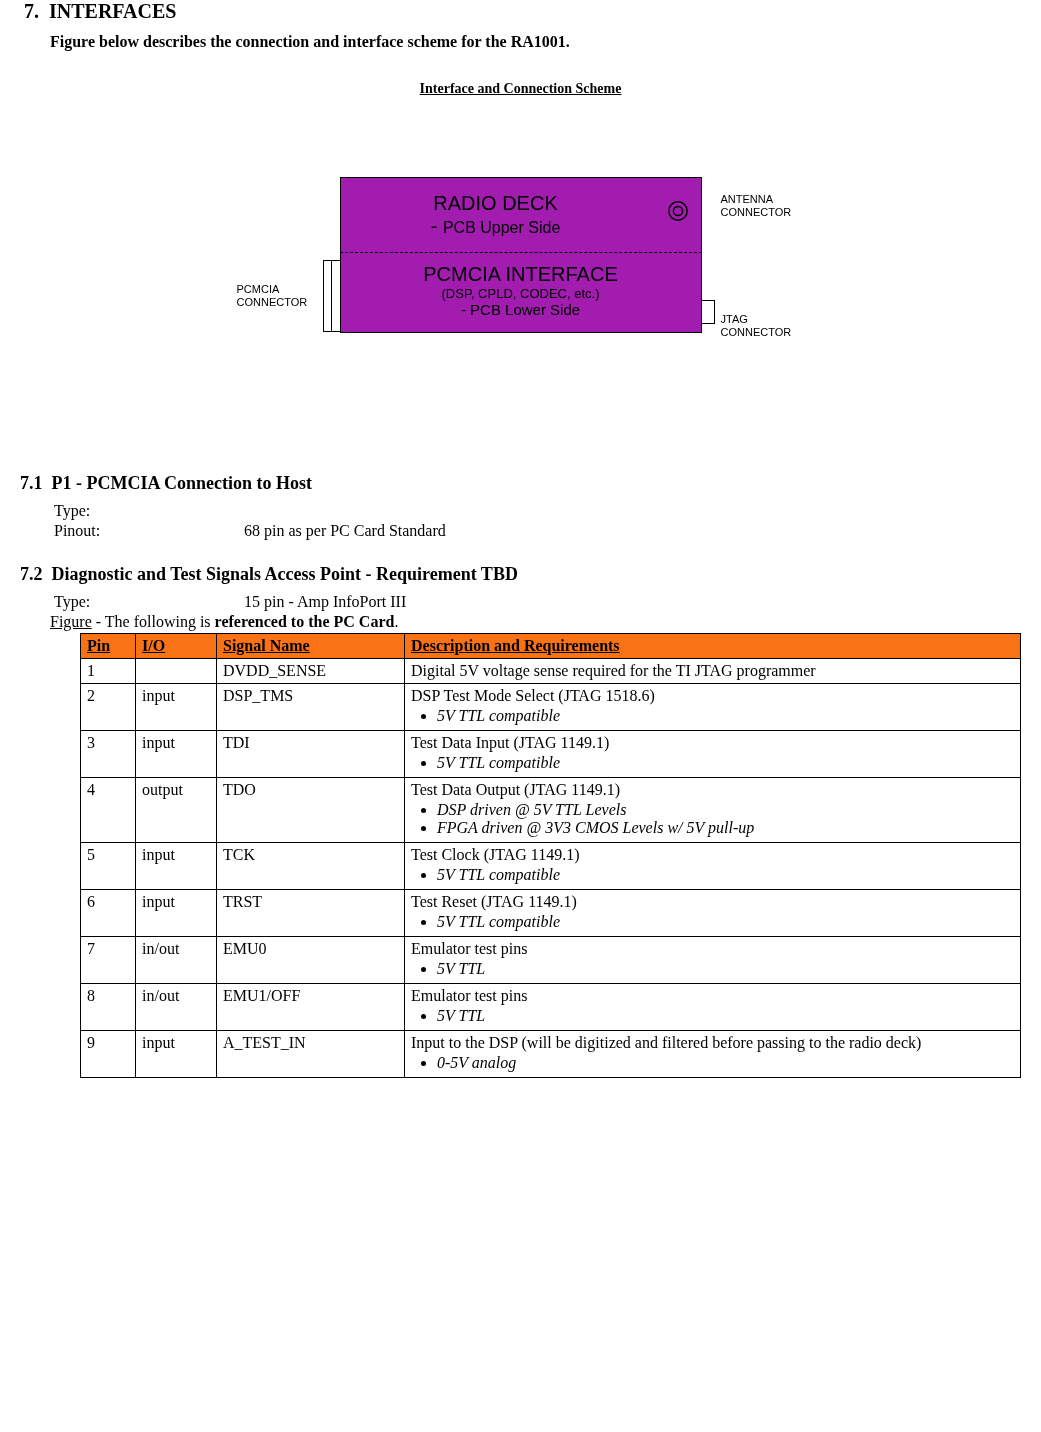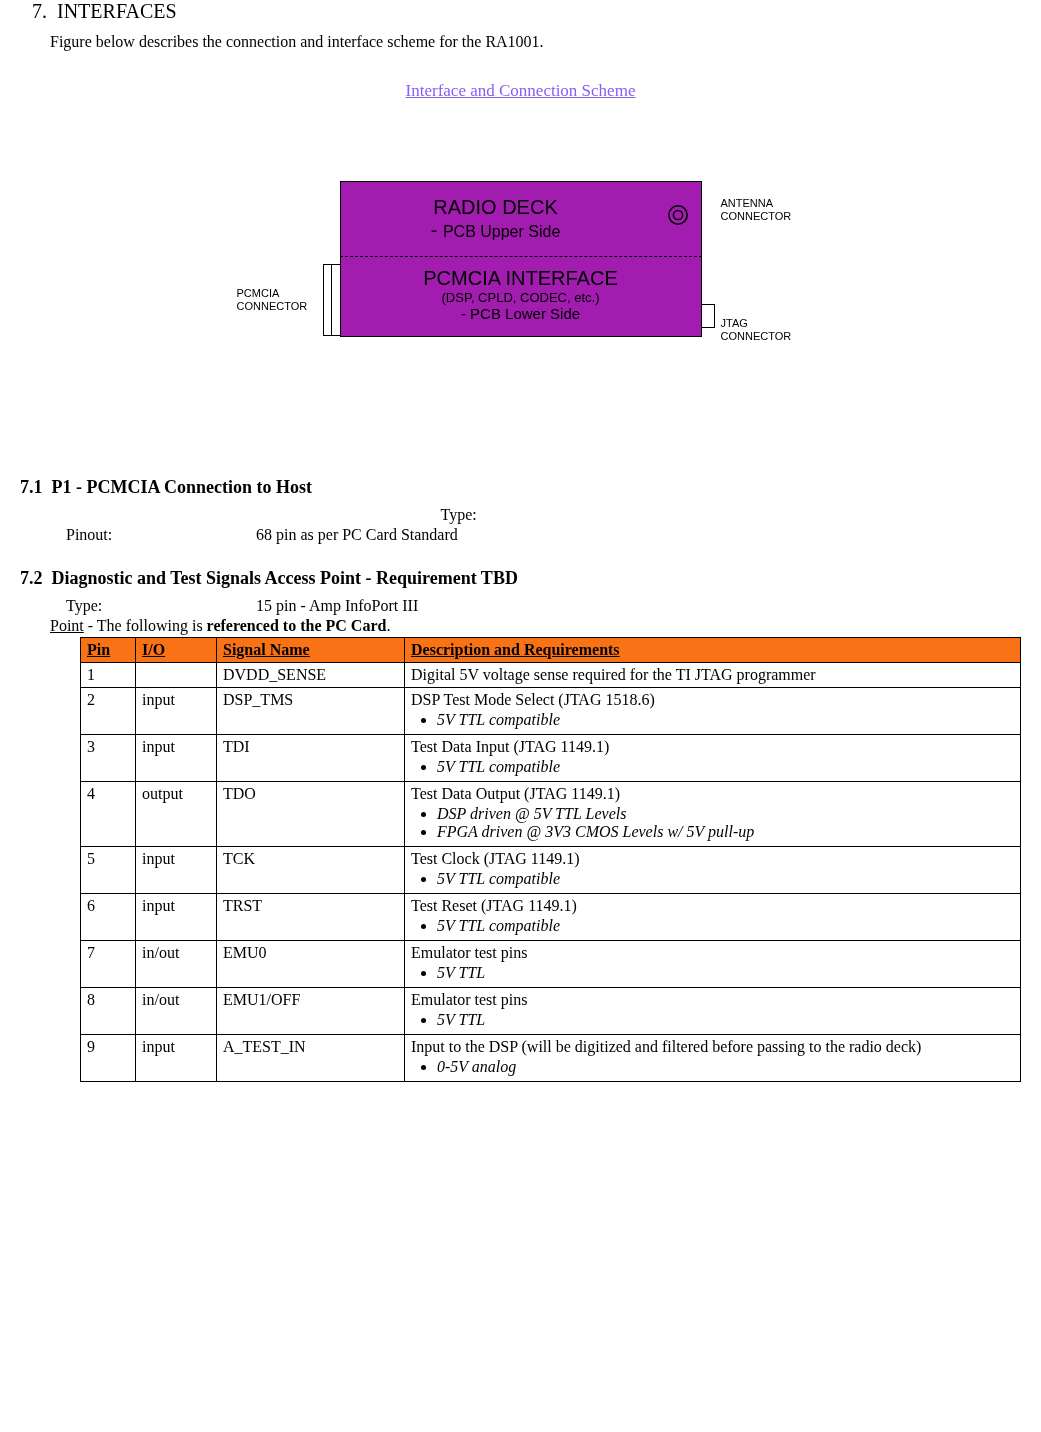--- a/index.html
+++ b/index.html
@@ -6,32 +6,33 @@
       font-family: "Times New Roman", Times, serif;
       font-size: 16px;
       color: #000;
       background: #fff;
       margin: 0;
       padding: 0 20px 40px 20px;
       width: 1001px;
     }
     .h1 {
       font-size: 20px;
-      font-weight: normal;
-      margin: 0 0 10px 12px;
+      font-weight: bold;
+      margin: 0 0 10px 4px;
     }
     .intro {
       margin: 0 0 30px 30px;
+      font-weight: bold;
     }
     .scheme-title {
       text-align: center;
-      font-weight: normal;
-      color: #8b5cf6;
+      font-weight: bold;
+      color: #000000;
       text-decoration: underline;
-      font-size: 17px;
+      font-size: 14px;
       margin: 30px 0 80px 0;
     }
     .diagram-wrap {
       width: 600px;
       margin: 0 auto 140px auto;
       position: relative;
       font-family: Arial, Helvetica, sans-serif;
     }
     .pcb {
       border: 1.5px solid #000;
@@ -104,21 +105,21 @@
     .lbl-jtag { left: 500px; top: 128px; margin-top: 8px; }
     .lbl-pcmcia { left: 16px; top: 106px; text-align: left; }
     .h2 {
       font-size: 18px;
       font-weight: bold;
       margin: 0 0 8px 0;
     }
     .kv {
       margin-left: 30px;
     }
-    .kv-row { display: flex; margin: 2px 16px; justify-content: center; }
+    .kv-row { display: flex; margin: 2px 4px; }
     .kv-label { width: 190px; }
     .kv-val { flex: 1; }
     .section { margin-bottom: 24px; }
     .pinout-intro { margin: 0 0 2px 30px; }
     table.pin {
       border-collapse: collapse;
       width: calc(100% - 60px);
       margin-left: 60px;
       font-size: 16px;
     }
@@ -211,21 +212,21 @@
     <span>7.2</span>&nbsp;
     <span>Diagnostic and Test Signals Access Point  -  Requirement TBD</span>
   </div>
   <div class="kv">
     <div class="kv-row">
       <div class="kv-label">Type:</div>
       <div class="kv-val">15 pin - Amp InfoPort III</div>
     </div>
   </div>
   <p class="pinout-intro">
-    <span style="text-decoration:underline">Point</span><span> - The following is </span><b>referenced to the PC Card</b><span>.</span>
+    <span style="text-decoration:underline">Figure</span><span> - The following is </span><b>referenced to the PC Card</b><span>.</span>
   </p>
   <table class="pin">
     <thead>
       <tr>
         <th class="col-pin">Pin</th>
         <th class="col-io">I/O</th>
         <th class="col-sig">Signal Name</th>
         <th>Description and Requirements</th>
       </tr>
     </thead>

